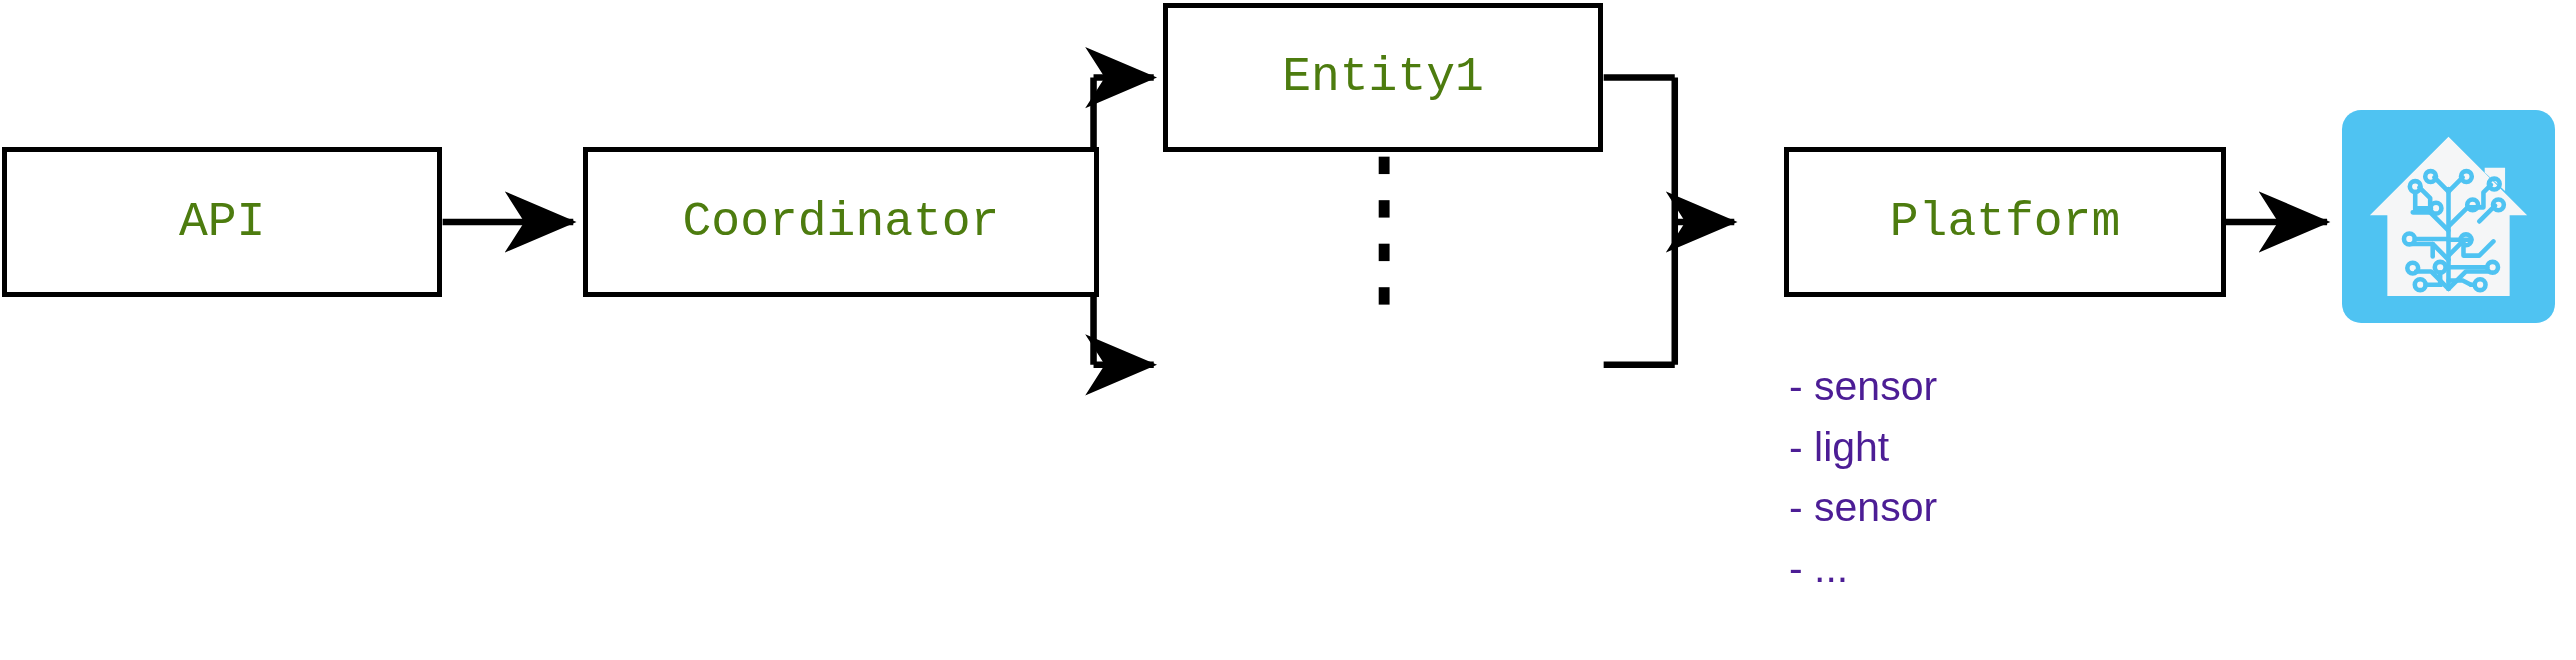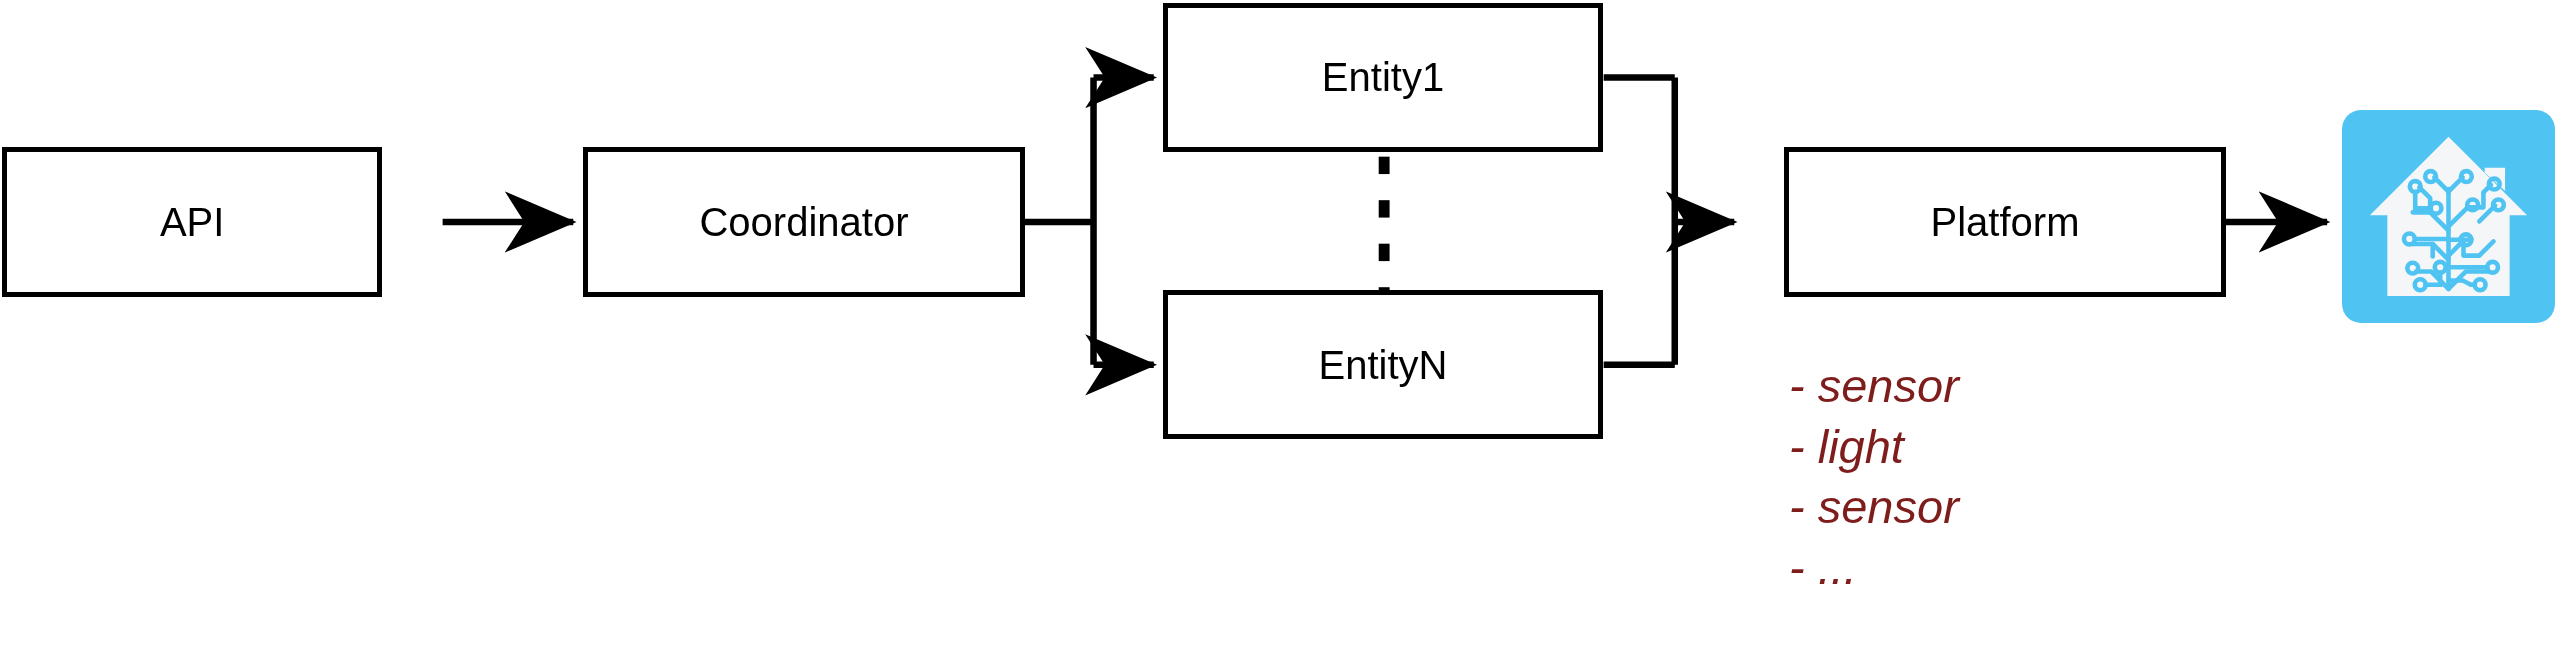--- a/index.html
+++ b/index.html
@@ -22,24 +22,24 @@
   .node {
     position: absolute;
     box-sizing: border-box;
     background: #ffffff;
     border: 5.1px solid #000000;
     display: flex;
     align-items: center;
     justify-content: center;
   }
   .node-label {
-    font-family: Liberation Sans, sans-serif;
-    font-size: 40px;
+    font-family: Liberation Mono, monospace;
+    font-size: 48px;
     line-height: 1;
-    color: #000000;
+    color: #4d7c0f;
     white-space: nowrap;
   }
   #svg-edges {
     position: absolute;
     left: 0;
     top: 0;
     width: 2576px;
     height: 660px;
     pointer-events: none;
   }
@@ -53,25 +53,24 @@
     border-radius: 19px;
     overflow: hidden;
   }
   #ha-logo svg { display: block; width: 100%; height: 100%; }
   
   #platform-list {
     position: absolute;
     left: 1789px;
     top: 364px;
     font-family: "Liberation Sans", sans-serif;
-    font-size: 47px;
+    font-size: 41px;
     line-height: 44px;
-    color: #7f1d1d;
+    color: #4c1d95;
     white-space: nowrap;
-    font-style: italic;
   }
   #platform-list .li {
     display: block;
     margin-bottom: 16.7px;
   }
 </style>
 </head>
 <body>
 
 <div id="canvas">
@@ -103,35 +102,32 @@
     <path d="M3012,306 L3207,306" fill="none" stroke="#000000" stroke-width="9" marker-end="url(#arrowhead)"></path>
 
     <g fill="#000000">
       <rect x="1900" y="216" width="15" height="24"></rect>
       <rect x="1900" y="276" width="15" height="24"></rect>
       <rect x="1900" y="336" width="15" height="24"></rect>
       <rect x="1900" y="396" width="15" height="24"></rect>
     </g>
   </svg>
 
-  <div class="node" style="left:2.2px; top:147px; width:380px; height:150px;">
+  <div class="node" style="left:2.2px; top:147px; width:440px; height:150px;">
     <span class="node-label">API</span>
   </div>
 
-  <div class="node" style="left:583px; top:147px; width:442px; height:150px;">
+  <div class="node" style="left:583px; top:147px; width:516px; height:150px;">
     <span class="node-label">Coordinator</span>
   </div>
 
   <div class="node" style="left:1163px; top:2.9px; width:440px; height:149px;">
     <span class="node-label">Entity1</span>
   </div>
 
-  <div class="node" style="left:1163px; top:290px; width:440px; height:149px;">
-    <span class="node-label">EntityN</span>
-  </div>
 
   <div class="node" style="left:1784px; top:147px; width:442px; height:150px;">
     <span class="node-label">Platform</span>
   </div>
 
   <div id="platform-list">
     <span class="li">- sensor</span>
     <span class="li">- light</span>
     <span class="li">- sensor</span>
     <span class="li">- ...</span>

